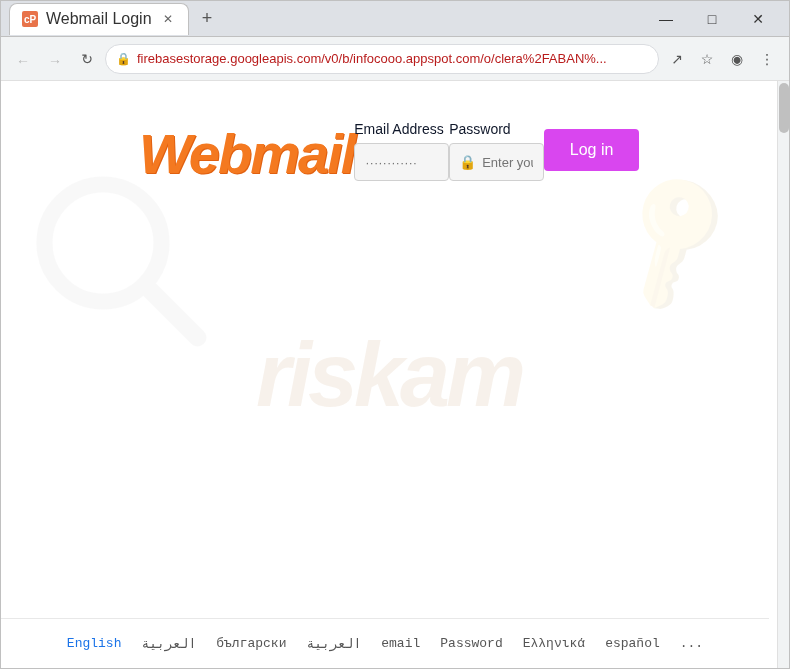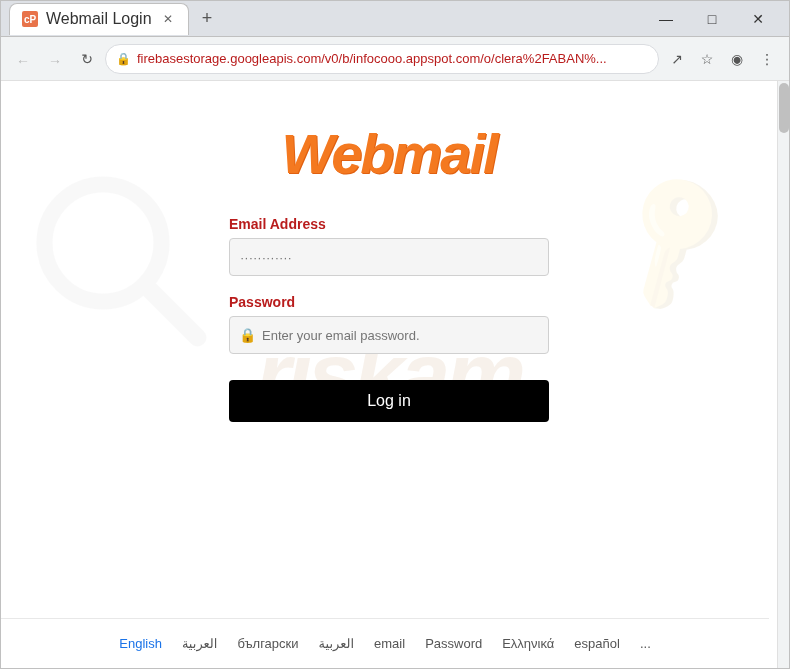--- a/index.html
+++ b/index.html
@@ -251,22 +251,22 @@
       transform: rotate(-30deg);
     }
 
     
     .login-container {
       position: relative;
       z-index: 1;
       width: 100%;
       max-width: 540px;
       display: flex;
-      flex-direction: column;
-      align-items: center;
+      flex-direction: row;
+      align-items: flex-start;
       padding: 40px 20px 20px;
     }
 
     .webmail-logo {
       font-size: 56px;
       font-weight: 900;
       font-style: italic;
       color: #f47920;
       letter-spacing: -2px;
       margin-bottom: 30px;
@@ -275,23 +275,23 @@
     }
 
     .form-group {
       width: 100%;
       max-width: 320px;
       margin-bottom: 18px;
     }
     .form-label {
       display: block;
       font-size: 14px;
-      color: #b91c1c;
+      color: #0f172a;
       margin-bottom: 6px;
-      font-weight: 700;
+      font-weight: 400;
     }
     .form-input {
       width: 100%;
       height: 38px;
       border: 1px solid #d0d0d0;
       border-radius: 4px;
       padding: 0 10px;
       font-size: 13px;
       background: #f5f5f5;
       color: #333;
@@ -310,21 +310,21 @@
       pointer-events: none;
     }
     .password-input-wrapper .form-input {
       padding-left: 32px;
     }
 
     .login-btn {
       width: 100%;
       max-width: 320px;
       height: 42px;
-      background: #000000;
+      background: #d946ef;
       color: white;
       border: none;
       border-radius: 4px;
       font-size: 16px;
       cursor: pointer;
       margin-top: 8px;
       font-weight: 400;
     }
 
     
@@ -335,20 +335,21 @@
       right: 8px;
       height: 50px;
       background: #ffffff;
       border-top: 1px solid #e8e8e8;
       display: flex;
       align-items: center;
       justify-content: center;
       gap: 20px;
       padding: 0 20px;
       z-index: 2;
+      font-family: Liberation Mono, monospace;
     }
     .lang-link {
       font-size: 13px;
       color: #555;
       text-decoration: none;
       cursor: pointer;
       white-space: nowrap;
     }
     .lang-link.active { color: #1a73e8; font-weight: 500; }
   </style>

